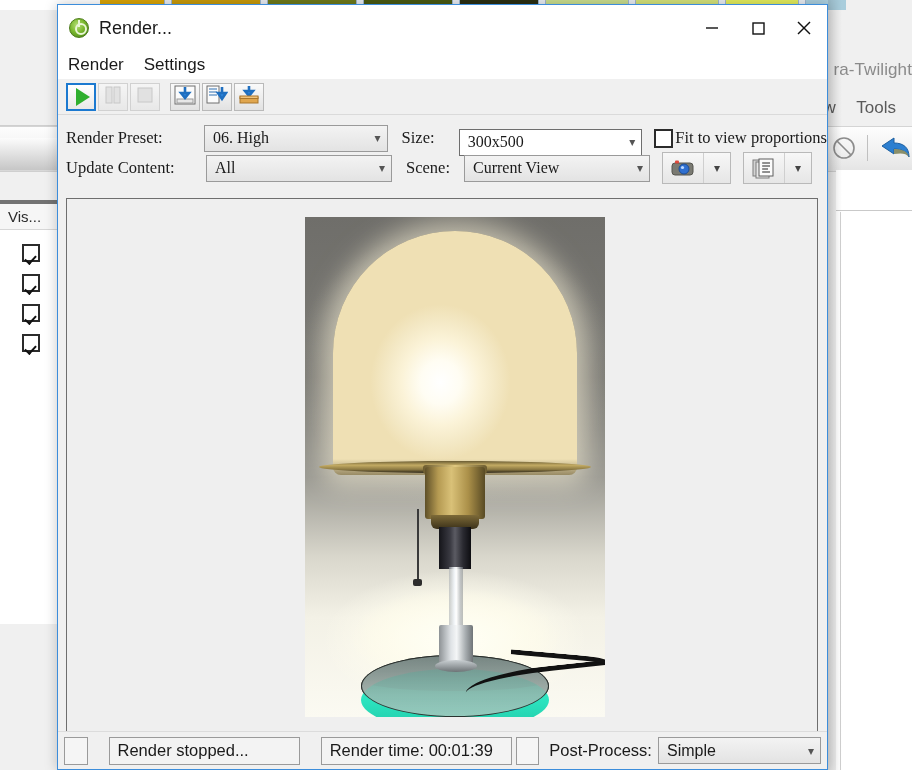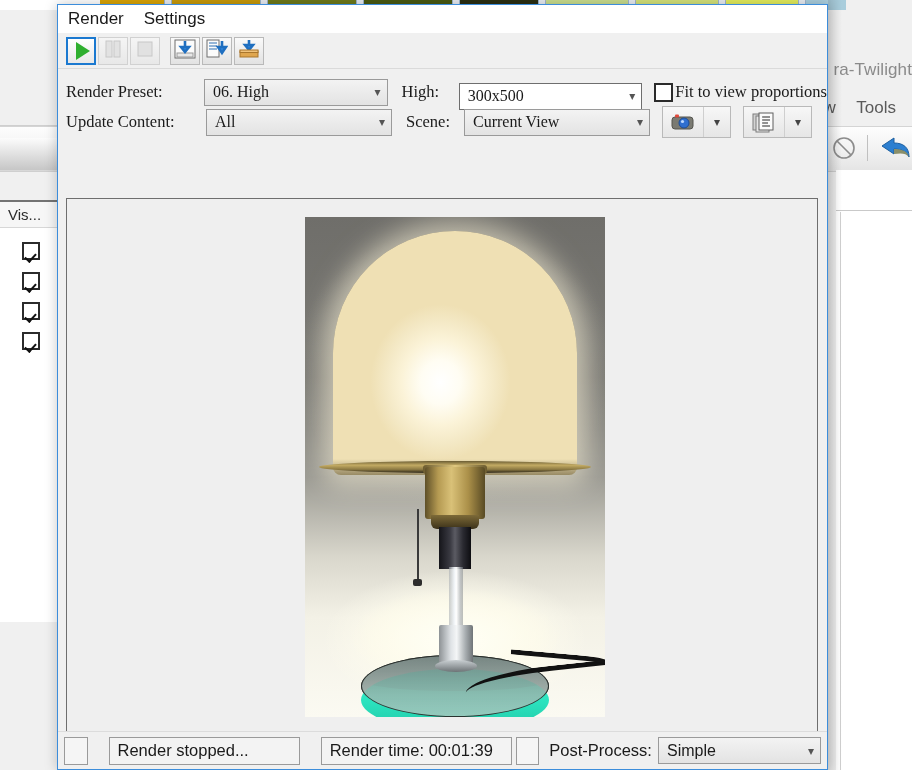--- a/index.html
+++ b/index.html
@@ -62,21 +62,21 @@
     background: linear-gradient(to bottom,#fcfcfc,#c6c6c6);
   }
   .bg-left-bottomline {
     position: absolute; left: 0; top: 170px; width: 62px; height: 1px; background: #d8d8d8;
   }
 
   
   .outliner {
     position: absolute; left: 0; top: 200px; width: 62px; height: 420px;
     background: #ffffff;
-    border-top: 2px solid #737373;
+    border-top: 4px solid #737373;
   }
   .outliner-header {
     height: 26px; background:#f6f6f6; border-bottom: 1px solid #d7d7d7;
     display:flex; align-items:center; padding-left:8px;
     font-size: 15px; color: #2b2b2b;
     box-sizing: border-box;
   }
   .outliner-rows { padding-top: 8px; }
   .outliner-row {
     height: 30px; display:flex; align-items:center; justify-content:flex-start;
@@ -446,20 +446,43 @@
       </div>
     </div>
 
     <div class="bg-white-right"></div>
     <div class="bg-right-line"></div>
     <div class="bg-card-outline"></div>
   </div>
 
   <div class="win">
 
+    <div class="titlebar">
+      <span class="app-icon"></span>
+      <span class="win-title">Render...</span>
+
+      <div class="win-btns">
+        <div class="win-btn">
+          <svg width="22" height="22" viewBox="0 0 22 22">
+              <line x1="5" y1="11" x2="17" y2="11" stroke="#111" stroke-width="1.4"></line>
+            </svg>
+        </div>
+        <div class="win-btn">
+          <svg width="22" height="22" viewBox="0 0 22 22">
+              <rect x="6" y="6" width="11" height="11" fill="none" stroke="#111" stroke-width="1.4"></rect>
+            </svg>
+        </div>
+        <div class="win-btn">
+          <svg width="22" height="22" viewBox="0 0 22 22">
+            <line x1="5" y1="5" x2="17" y2="17" stroke="#111" stroke-width="1.4"></line>
+            <line x1="17" y1="5" x2="5" y2="17" stroke="#111" stroke-width="1.4"></line>
+          </svg>
+        </div>
+      </div>
+    </div>
 
     <div class="menubar">
       <span class="mi">Render</span>
       <span class="mi">Settings</span>
     </div>
 
     <div class="toolbar">
       <div class="tbtn sel">
         <span class="play-tri"></span>
       </div>
@@ -510,21 +533,21 @@
     </div>
 
     <div class="opts">
 
       <div class="optrow">
         <span class="lbl w1">Render Preset:</span>
         <div class="combo c-preset">
           <span>06. High</span>
           <span class="chev">▾</span>
         </div>
-        <span class="lbl w2" style="margin-left:14px;">High:</span>
+        <span class="lbl w2" style="margin-left:14px;">Size:</span>
         <div class="combo c-size white">
           <span>300x500</span>
           <span class="chev">▾</span>
         </div>
         <div class="chkrow">
           <span class="chkbox"></span>
           <span class="chklabel">Fit to view proportions</span>
         </div>
       </div>
 

